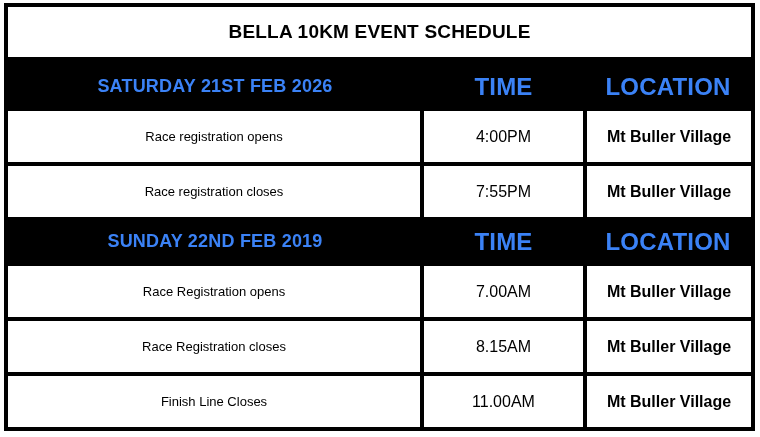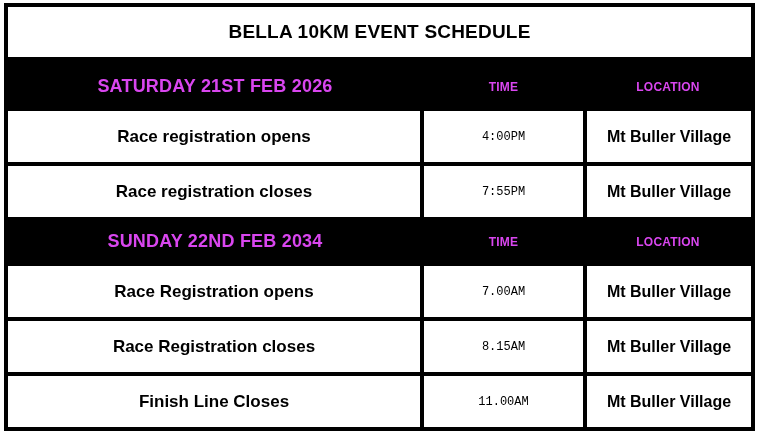--- a/index.html
+++ b/index.html
@@ -52,46 +52,45 @@
     height: 42px;
     font-size: 19px;
     font-weight: bold;
     letter-spacing: 0.2px;
     border-bottom: 5px solid #000000;
   }
 
   
   tr.day-row td {
     background: #000000;
-    color: #d946ef;
+    color: #3b82f6;
     height: 42px;
     font-size: 18px;
     font-weight: bold;
     letter-spacing: 0.2px;
   }
   tr.day-row td.day-name { font-size: 18px; }
-  tr.day-row td.col-head { font-size: 12px; }
+  tr.day-row td.col-head { font-size: 24px; }
 
   
   tr.event-row td {
     height: 43px;
     border-bottom: 4px solid #000000;
   }
   tr.event-row:last-child td { border-bottom: none; }
 
   tr.event-row td.event-name {
-    font-size: 17px;
-    font-weight: bold;
+    font-size: 13px;
+    font-weight: normal;
     border-right: 4px solid #000000;
   }
   tr.event-row td.event-time {
-    font-size: 12px;
+    font-size: 16px;
     font-weight: normal;
     border-right: 4px solid #000000;
-    font-family: Liberation Mono, monospace;
   }
   tr.event-row td.event-location {
     font-size: 16px;
     font-weight: bold;
   }
 
   
   tr.event-row.before-band td { border-bottom: none; }
 </style>
 </head>
@@ -121,21 +120,21 @@
         <td class="event-location">Mt Buller Village</td>
       </tr>
 
       <tr class="event-row before-band">
         <td class="event-name">Race registration closes</td>
         <td class="event-time">7:55PM</td>
         <td class="event-location">Mt Buller Village</td>
       </tr>
 
       <tr class="day-row">
-        <td class="day-name">SUNDAY 22ND FEB 2034</td>
+        <td class="day-name">SUNDAY 22ND FEB 2019</td>
         <td class="col-head">TIME</td>
         <td class="col-head">LOCATION</td>
       </tr>
 
       <tr class="event-row">
         <td class="event-name">Race Registration opens</td>
         <td class="event-time">7.00AM</td>
         <td class="event-location">Mt Buller Village</td>
       </tr>
 

